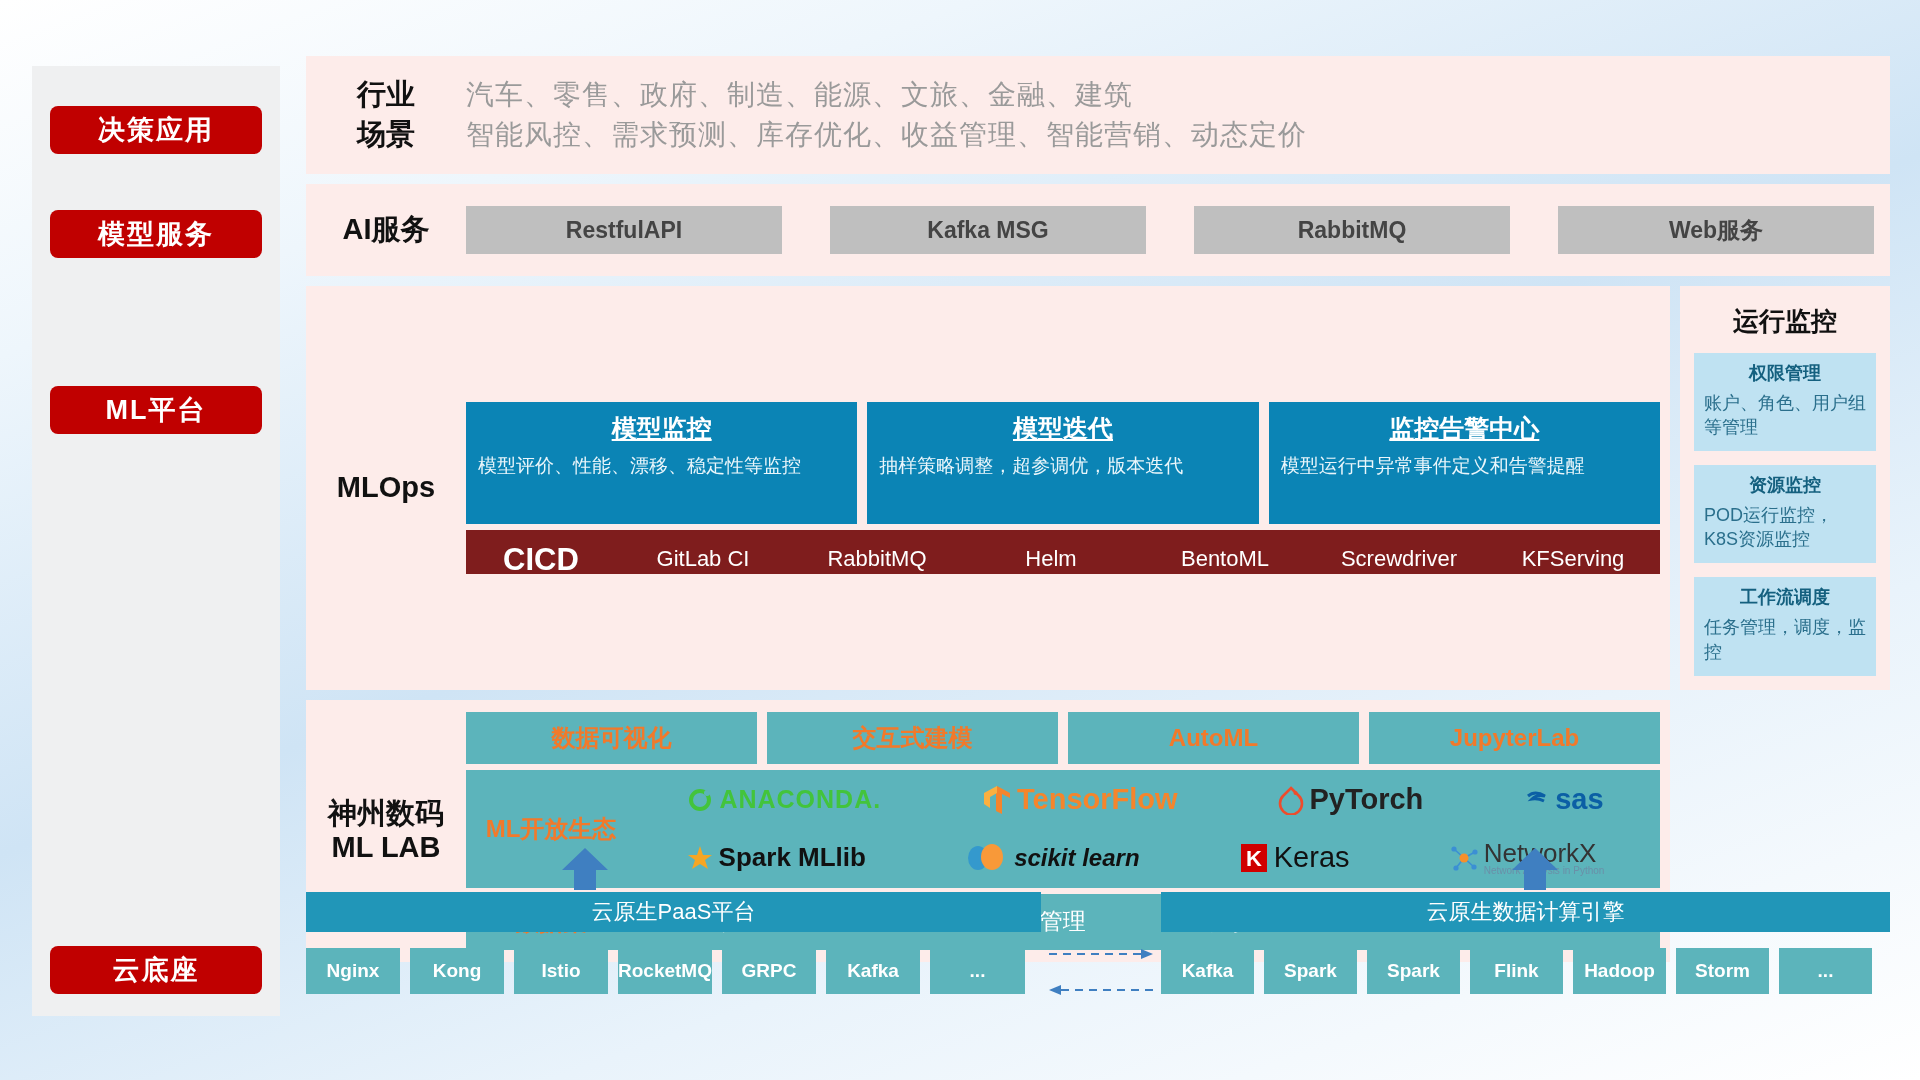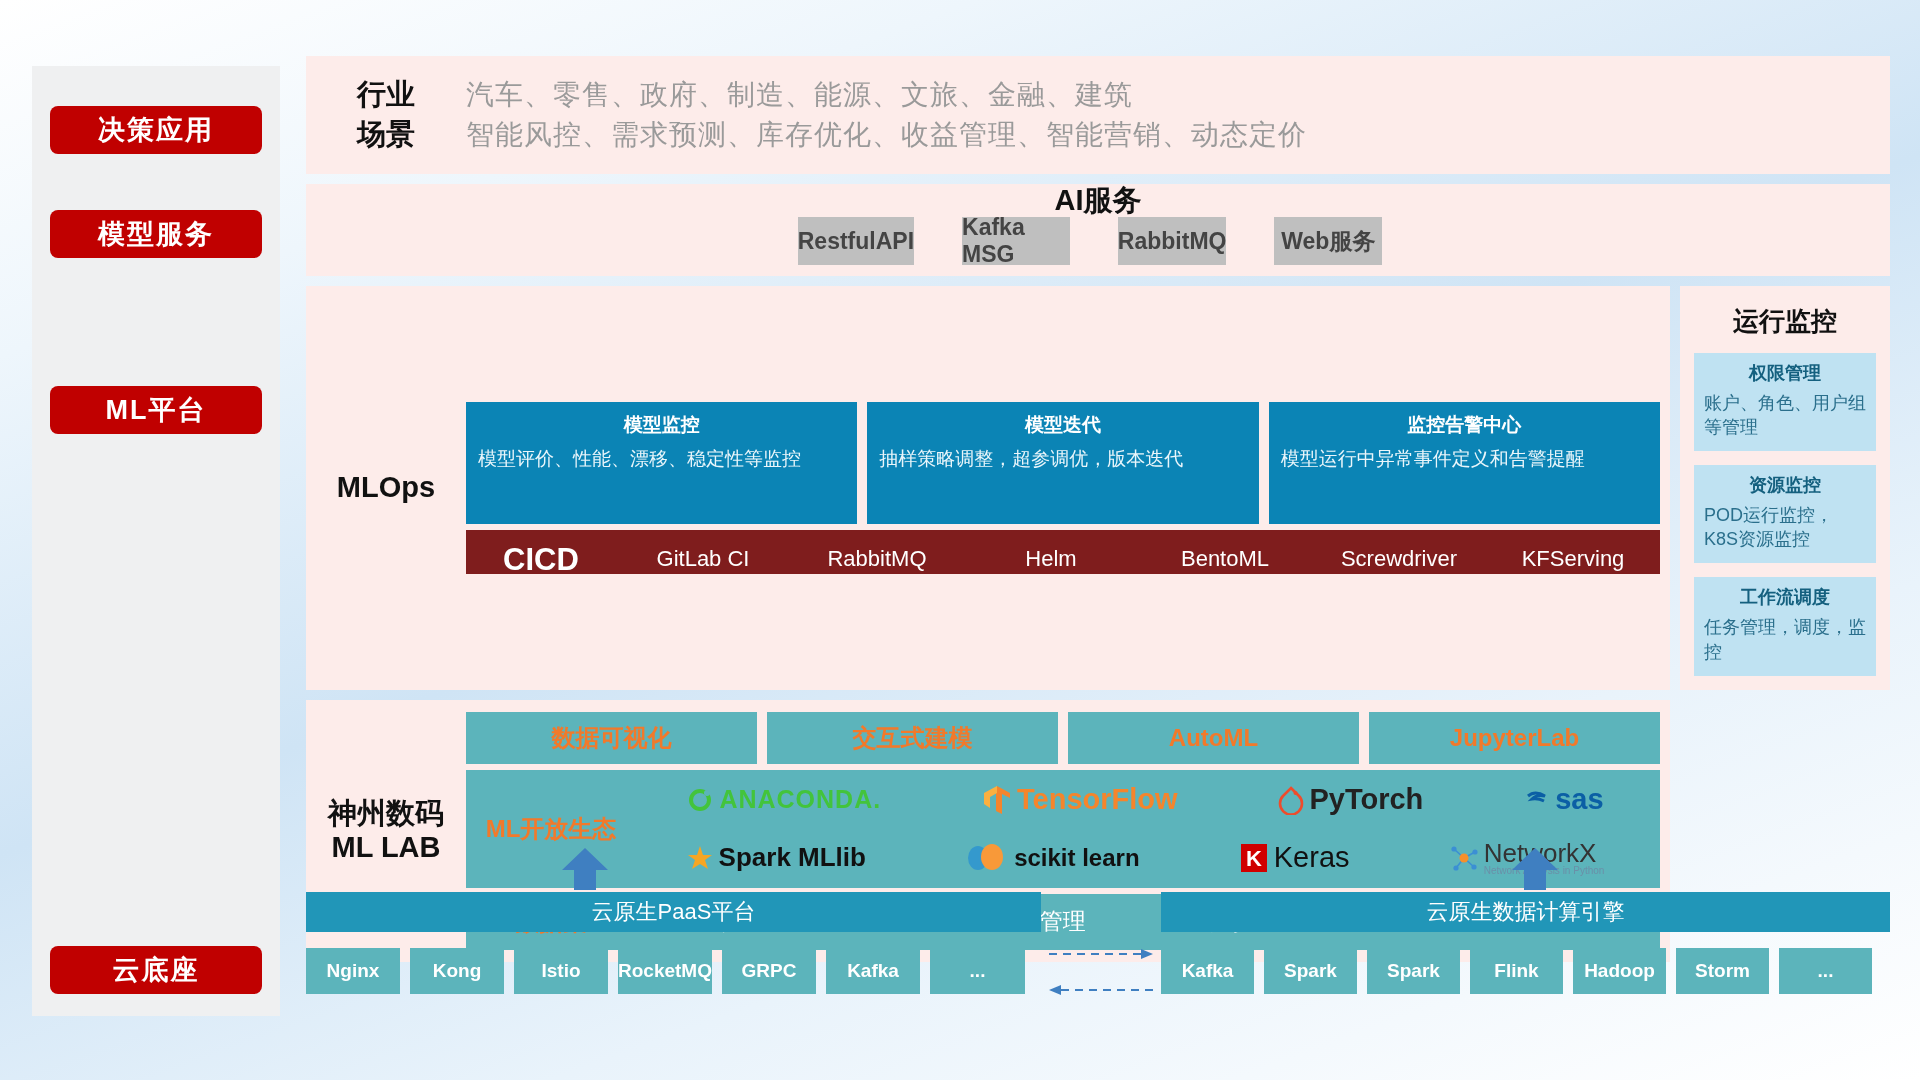--- a/index.html
+++ b/index.html
@@ -27,33 +27,33 @@
   .band-gap{height:10px;}
 
   
   #industryBand{display:flex;align-items:center;padding:14px 0;height:118px;box-sizing:border-box;}
   .ind-rows{display:flex;flex-direction:column;justify-content:center;width:100%;}
   .ind-row{display:flex;align-items:center;}
   .ind-key{width:160px;text-align:center;font-size:29px;font-weight:bold;color:#111;flex:none;}
   .ind-val{font-size:28px;color:#9a9a9a;letter-spacing:1px;}
 
   
-  #aiBand{display:flex;align-items:center;height:92px;flex-direction:column;}
+  #aiBand{display:flex;align-items:center;height:92px;}
   .row-key{width:160px;flex:none;text-align:center;font-size:29px;font-weight:bold;color:#111;line-height:1.15;}
   .ai-boxes{display:flex;flex:1;gap:48px;padding-right:16px;}
   .ai-box{flex:1;background:#bfbfbf;color:#444;font-size:23px;font-weight:bold;
           height:48px;display:flex;align-items:center;justify-content:center;}
 
   
   #mlopsWrap{display:flex;gap:10px;}
   #mlopsBand{background:#fdecea;flex:1;display:flex;align-items:center;padding:14px 0;}
   .mlops-right{flex:1;display:flex;flex-direction:column;gap:6px;padding-right:10px;}
   .mlops-cards{display:flex;gap:10px;}
   .mlops-card{flex:1;background:#0b84b5;color:#fff;padding:10px 12px 14px;box-sizing:border-box;height:122px;}
-  .mlops-card h4{margin:0 0 8px;font-size:19px;font-weight:bold;text-align:center;}
+  .mlops-card h4{margin:0 0 8px;font-size:25px;font-weight:bold;text-align:center;text-decoration:underline;}
   .mlops-card p{margin:0;font-size:19px;line-height:1.32;color:#eaf6fb;}
   .cicd-bar{background:#7f1d1d;display:flex;align-items:flex-start;height:44px;overflow:hidden;}
   .cicd-title{width:150px;flex:none;text-align:center;color:#fff;font-size:31px;font-weight:bold;padding-top:12px;}
   .cicd-items{flex:1;display:flex;}
   .cicd-item{flex:1;text-align:center;color:#fff;font-size:22px;padding-top:15px;line-height:1.25;}
 
   
   #monitorCol{width:210px;flex:none;background:#fdecea;display:flex;flex-direction:column;}
   .mon-title{text-align:center;font-size:26px;font-weight:bold;color:#111;padding:18px 0 14px;}
   .mon-card{margin:0 14px 14px;background:#bfe2f2;padding:8px 10px 12px;}
@@ -232,21 +232,21 @@
                 <svg width="28" height="28" viewBox="0 0 28 28" aria-hidden="true">
                   <polygon points="14,2 17,11 26,11 19,16 22,25 14,20 6,25 9,16 2,11 11,11" fill="#f5a623"></polygon>
                 </svg>
                 <span class="lg-txt" style="color:#111;font-size:26px">Spark MLlib</span>
               </span>
               <span class="lg">
                 <svg width="44" height="30" viewBox="0 0 44 30" aria-hidden="true">
                   <ellipse cx="13" cy="15" rx="10" ry="12" fill="#3499cd"></ellipse>
                   <ellipse cx="27" cy="14" rx="11" ry="13" fill="#f89939"></ellipse>
                 </svg>
-                <span class="lg-txt" style="color:#111;font-size:24px;">scikit learn</span>
+                <span class="lg-txt" style="color:#111;font-size:24px;font-style:italic">scikit learn</span>
               </span>
               <span class="lg">
                 <svg width="30" height="32" viewBox="0 0 30 32" aria-hidden="true">
                   <rect x="2" y="2" width="26" height="28" fill="#d00000"></rect>
                   <text x="15" y="24" font-size="22" font-family="Liberation Sans, sans-serif" fill="#ffffff" text-anchor="middle" font-weight="bold">K</text>
                 </svg>
                 <span class="lg-txt" style="color:#111;font-size:29px;font-weight:normal">Keras</span>
               </span>
               <span class="lg">
                 <svg width="30" height="30" viewBox="0 0 30 30" aria-hidden="true">

